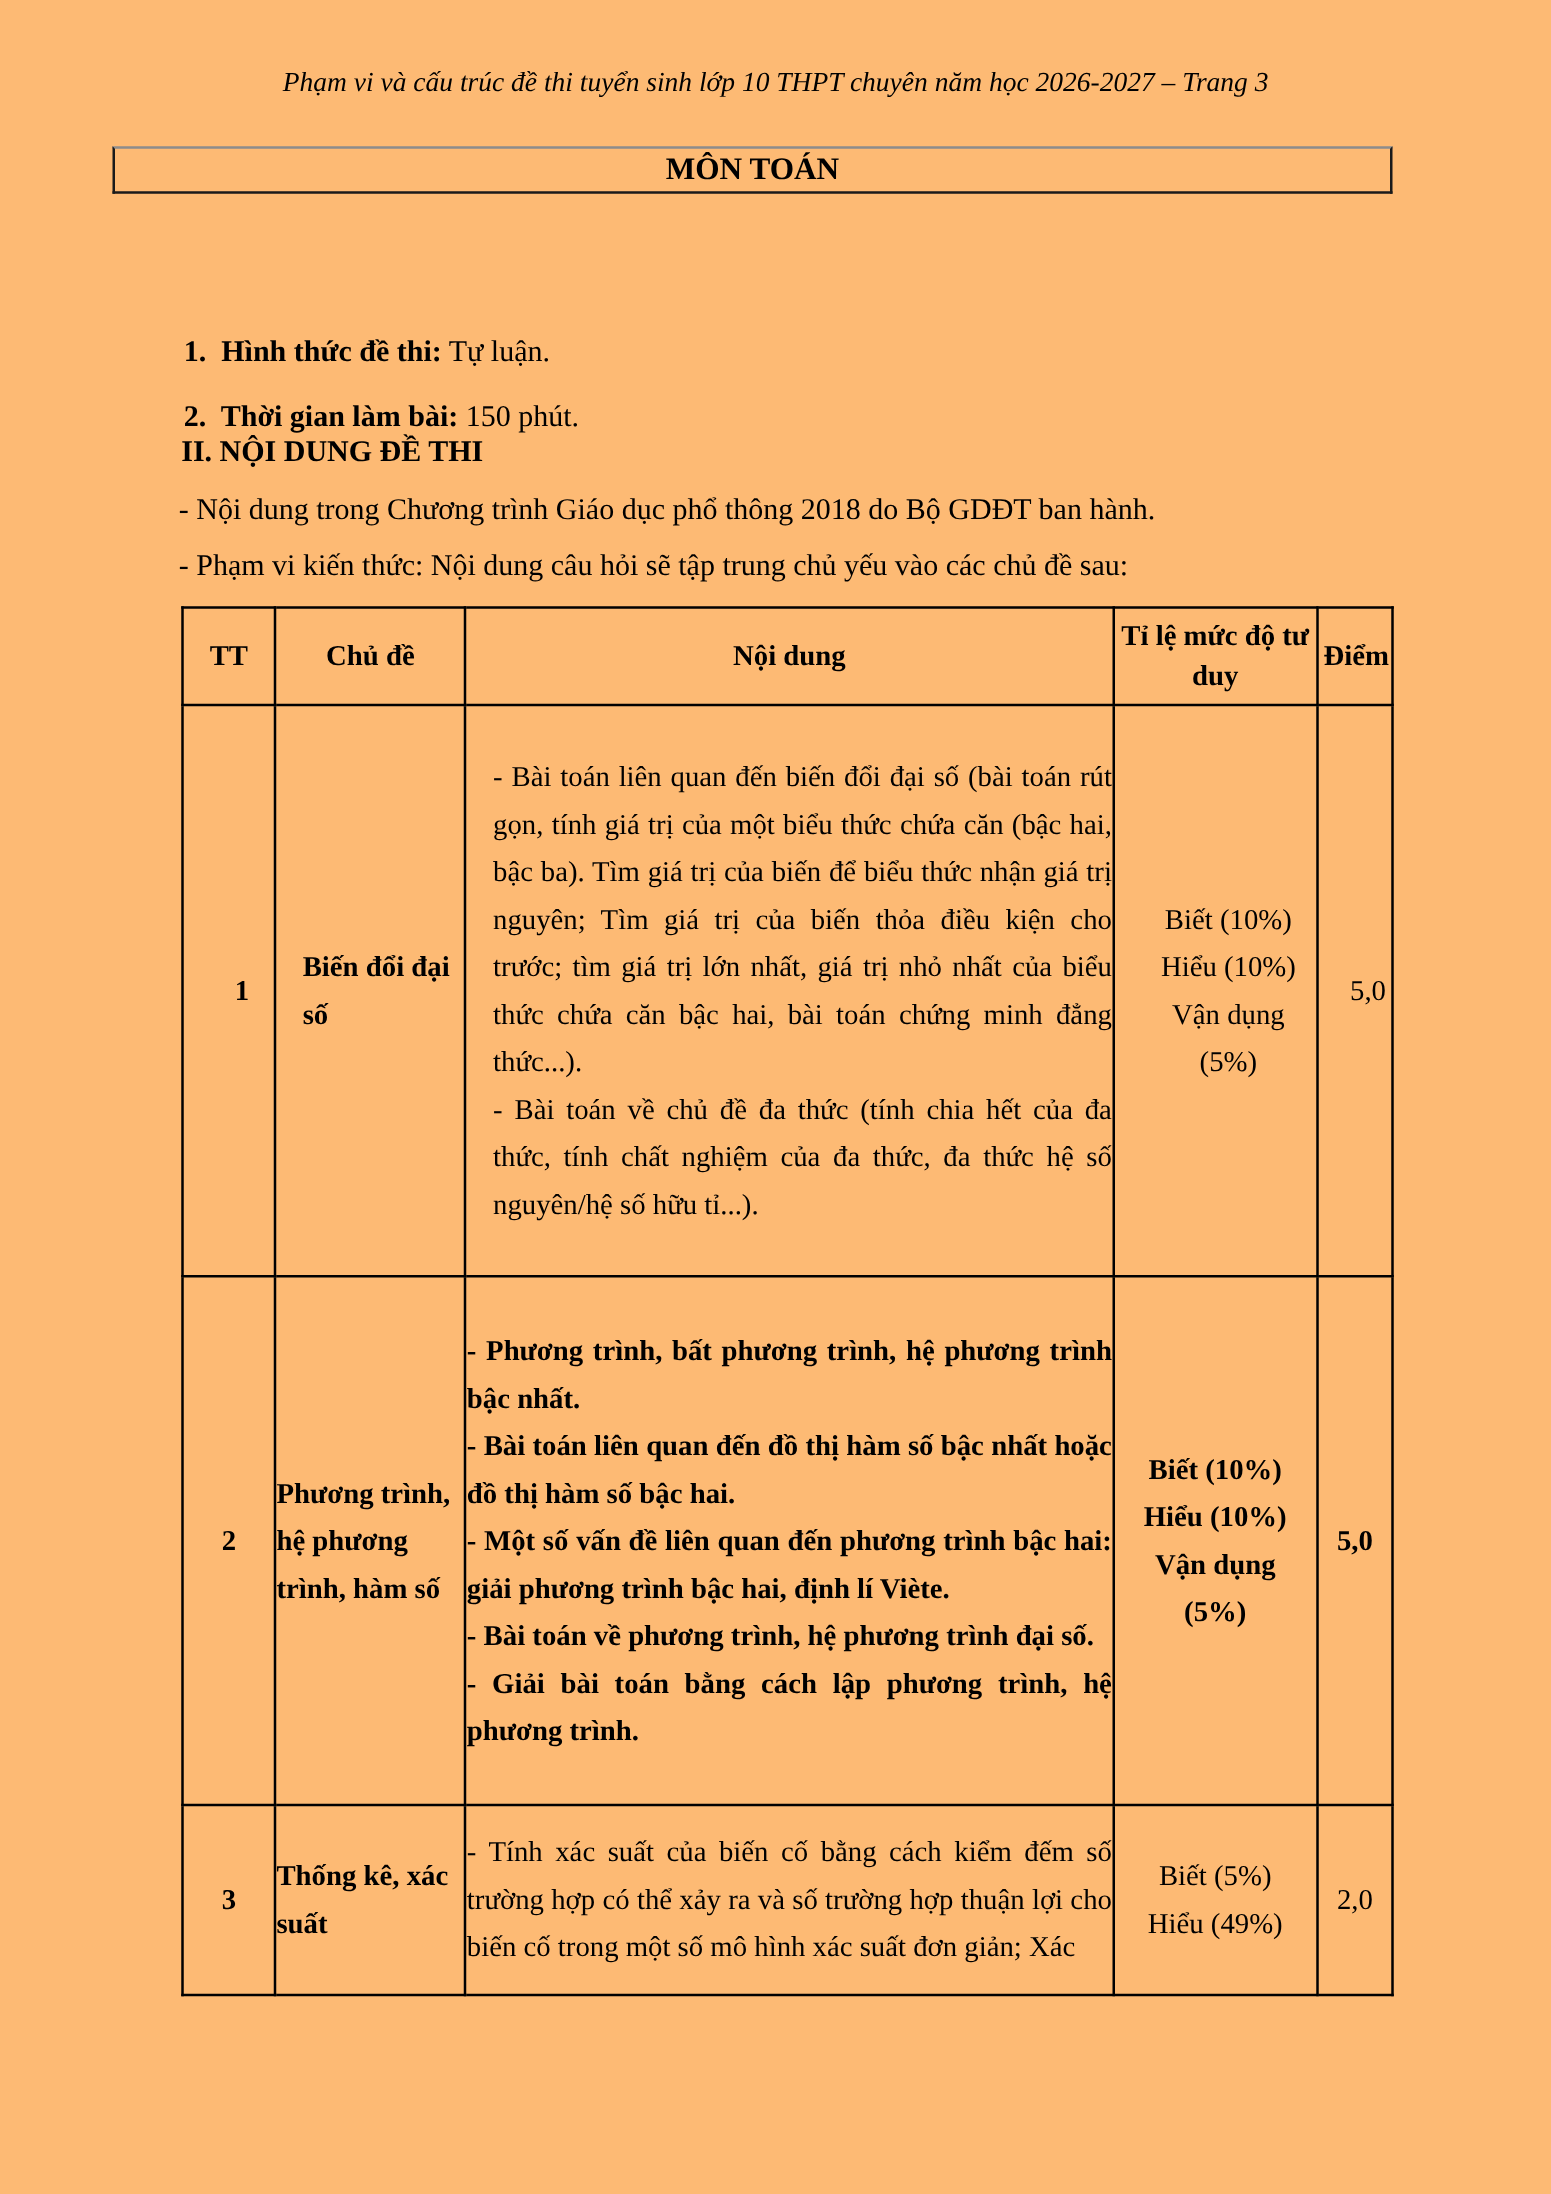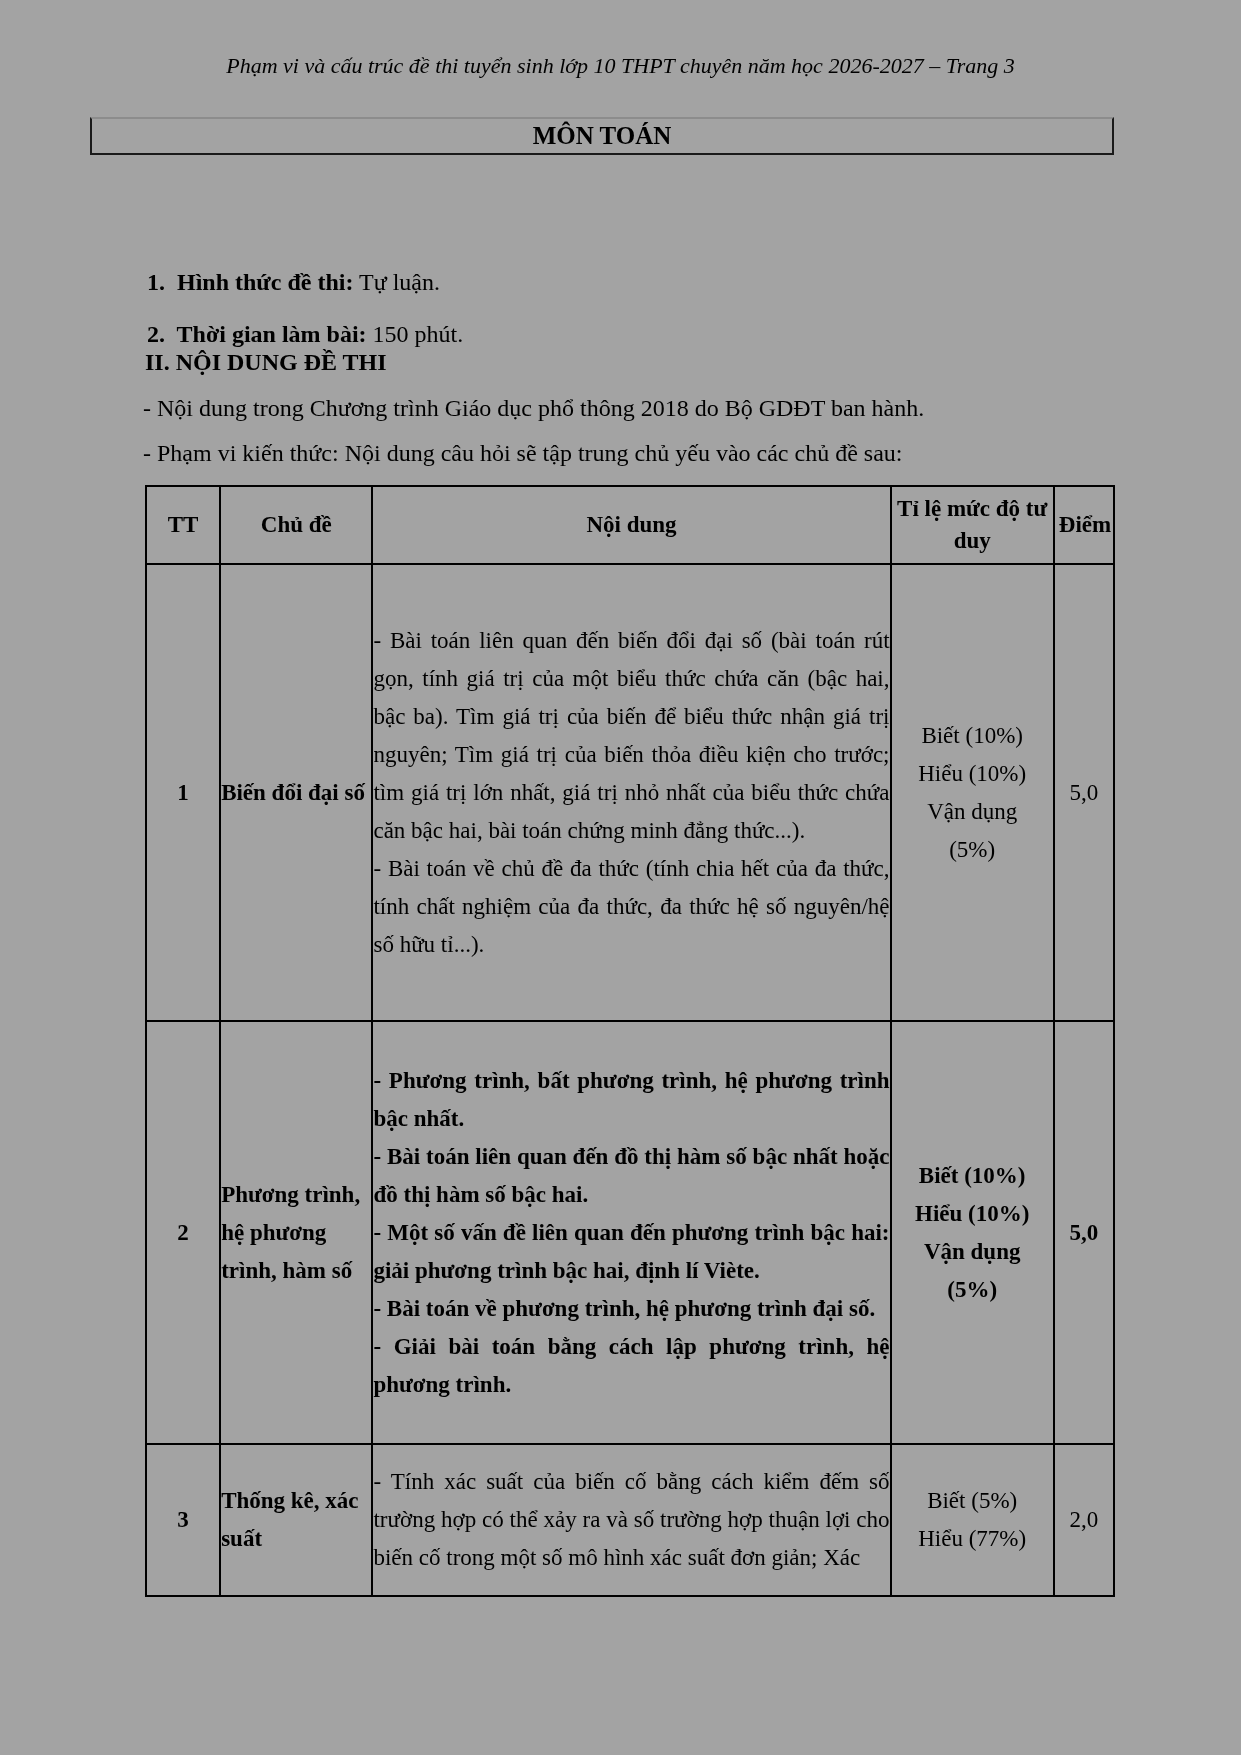--- a/index.html
+++ b/index.html
@@ -1,20 +1,20 @@
 <!DOCTYPE html>
 <html><head>
 <meta charset="utf-8">
 <style>
   html,body{margin:0;padding:0;background:#ffffff;}
   .page{
     position:relative;
     width:1241px;
     height:1755px;
-    background:#a3a3a3;
+    background:#fdba74;
     color:#000000;
     font-family:"Liberation Serif", serif;
     overflow:hidden;
   }
   .doc-header{
     position:absolute;
     top:52px; left:0; width:1241px;
     text-align:center;
     font-style:italic;
     font-size:22px;
@@ -66,21 +66,21 @@
     vertical-align:middle;
     padding:0;
   }
   tr.head-row th{
     height:76px;
     font-weight:bold;
     text-align:center;
     line-height:32px;
     padding:0 4px;
   }
-  tr.r1 td{height:455px;}
+  tr.r1 td{height:455px;padding-left:21px;}
   tr.r2 td{height:421px;font-weight:bold;}
   tr.r3 td{height:150px;}
   td.tt{
     text-align:center;
     font-weight:bold;
   }
   td.topic{
     font-weight:bold;
     padding:0 7px;
     line-height:38px;
@@ -185,20 +185,20 @@
       <tr class="r3">
         <td class="tt">3</td>
         <td class="topic">Thống kê, xác suất</td>
         <td class="content">
           <div class="clip">
             <p>- Tính xác suất của biến cố bằng cách kiểm đếm số trường hợp có thể xảy ra và số trường hợp thuận lợi cho biến cố trong một số mô hình xác suất đơn giản; Xác</p>
           </div>
         </td>
         <td class="levels">
           <div>Biết (5%)</div>
-          <div>Hiểu (77%)</div>
+          <div>Hiểu (49%)</div>
         </td>
         <td class="score">2,0</td>
       </tr>
     </tbody>
   </table>
 
 </div>
 
 </body></html>

